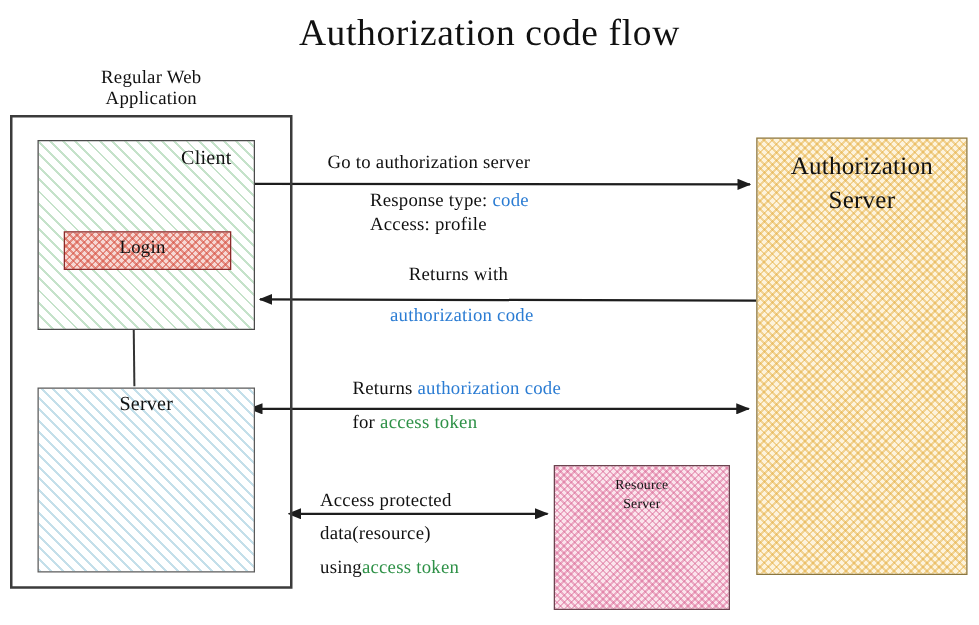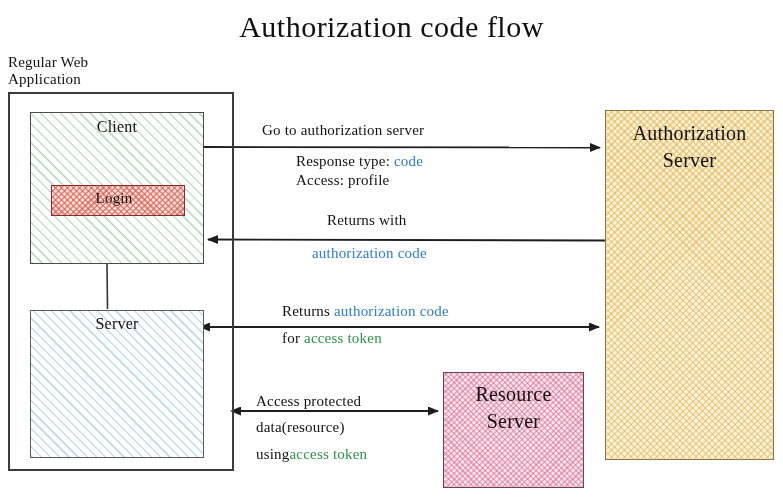--- a/index.html
+++ b/index.html
@@ -45,41 +45,42 @@
   
   #outer-box {
     left: 8px; top: 92px;
     width: 226px; height: 379px;
     border: 2px solid #3b3b3b;
     background: transparent;
   }
   #outer-title {
     left: 8px; top: 54px;
     width: 226px;
-    text-align: left;
+    text-align: center;
     font-size: 15px;
   }
   
   #client-box {
     left: 30px; top: 112px;
     width: 174px; height: 152px;
     border: 1.5px solid #4a4a4a;
     background-color: #ffffff;
     background-image:
       repeating-linear-gradient(45deg,
         rgba(64,160,80,0.30) 0px,
         rgba(64,160,80,0.30) 1.6px,
         rgba(255,255,255,0) 1.6px,
         rgba(255,255,255,0) 7px);
   }
   #client-label {
     left: 30px; top: 118px;
     width: 174px;
     text-align: center;
     font-size: 16px;
+    padding-left: 48px;
   }
   
   #login-box {
     left: 51px; top: 185px;
     width: 134px; height: 31px;
     border: 1.5px solid #8c2b2b;
     background-color: #f6d8d4;
     background-image:
       repeating-linear-gradient(45deg,
         rgba(214,78,62,0.55) 0px,
@@ -157,21 +158,21 @@
       repeating-linear-gradient(-45deg,
         rgba(214,90,140,0.42) 0px,
         rgba(214,90,140,0.42) 1.5px,
         rgba(255,255,255,0) 1.5px,
         rgba(255,255,255,0) 4px);
   }
   #resource-label {
     left: 443px; top: 381px;
     width: 141px;
     text-align: center;
-    font-size: 20px;
+    font-size: 11px;
     line-height: 1.35;
   }
   
   .edge-text { font-size: 15px; }
   #t1      { left: 262px; top: 122px; }
   #t1sub   { left: 296px; top: 152px; line-height: 1.25; }
   #t2      { left: 327px; top: 212px; }
   #t2sub   { left: 312px; top: 245px; }
   #t3a     { left: 282px; top: 303px; }
   #t3b     { left: 282px; top: 330px; }

